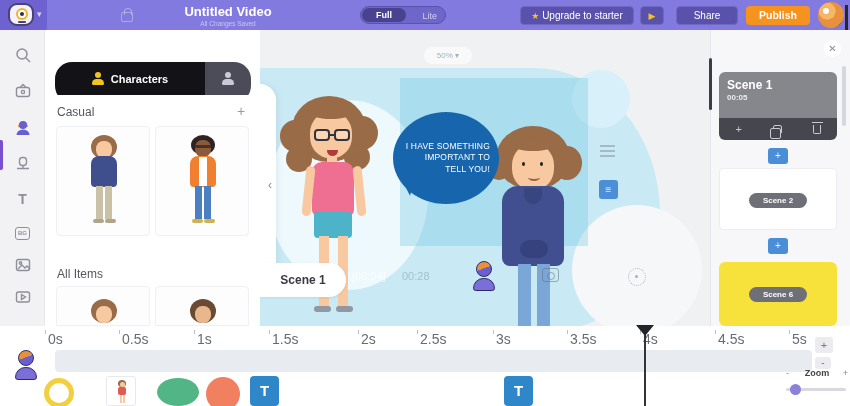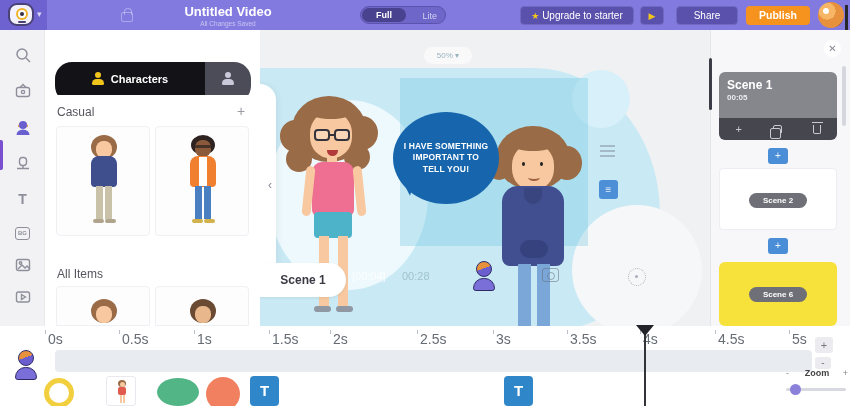--- a/index.html
+++ b/index.html
@@ -61,21 +61,21 @@
   .mini { position:absolute; }
   .mini div { position:absolute; }
 
   
   .stage { position:absolute; left:260px; top:30px; width:450px; height:296px; background:#f0f1f3; overflow:hidden; }
   .canvasBlob { position:absolute; left:-2px; top:38px; width:402px; height:262px; background:#c9eaf5; border-radius:0 130px 110px 0 / 0 150px 120px 0; }
   .softCircle { position:absolute; border-radius:50%; }
   .selBox { position:absolute; left:140px; top:48px; width:188px; height:168px; background:rgba(90,190,220,.28); }
   .bubble { position:absolute; left:133px; top:82px; width:106px; height:92px; background:#1766ad; border-radius:50%; cursor:pointer; z-index:6; display:flex; align-items:center; justify-content:center; }
   .bubble:after { content:""; position:absolute; left:-6px; bottom:12px; width:0; height:0; border:14px solid transparent; border-right-color:#1766ad; transform:rotate(18deg); }
-  .bubbleTxt { width:88px; text-align:center; color:#fff; font-size:8.5px; font-weight:bold; line-height:1.3; letter-spacing:.2px; }
+  .bubbleTxt { width:88px; text-align:right; color:#fff; font-size:8.5px; font-weight:normal; line-height:1.3; letter-spacing:.2px; }
   .zoomPill { position:absolute; left:164px; top:17px; width:48px; height:17px; background:rgba(255,255,255,.6); border-radius:9px; font-size:8px; color:#9bb3bd; text-align:center; line-height:17px; cursor:pointer; z-index:7; }
   .drawer { position:absolute; left:-14px; top:54px; width:30px; height:208px; background:#fff; border-radius:0 16px 16px 0; box-shadow:2px 0 6px rgba(0,0,0,.06); z-index:8; cursor:pointer; }
   .drawer span { position:absolute; right:4px; top:94px; color:#8a8a96; font-size:12px; }
   .sceneTab { position:absolute; left:0px; top:233px; width:86px; height:34px; background:#fff; border-radius:0 17px 17px 0; z-index:9; font-size:12px; font-weight:bold; color:#3a3a44; text-align:center; line-height:34px; cursor:pointer; box-shadow:0 1px 3px rgba(0,0,0,.08); }
   .timeCur { position:absolute; left:92px; top:240px; font-size:11px; color:rgba(255,255,255,.8); z-index:9; }
   .timeTot { position:absolute; left:142px; top:240px; font-size:11px; color:#9fc3ce; z-index:9; }
   .personIcon { position:absolute; width:32px; height:36px; z-index:9; cursor:pointer; }
   .personIcon .hd { position:absolute; left:8px; top:0; width:16px; height:16px; border-radius:50%; border:1.5px solid #2f2a66; background:linear-gradient(160deg,#e8913c 46%,#6b5fd0 46%); }
   .personIcon .bd { position:absolute; left:5px; top:17px; width:22px; height:13px; border-radius:11px 11px 3px 3px; border:1.5px solid #2f2a66; background:#7a6ed8; }
   .camIcon { position:absolute; left:282px; top:238px; width:17px; height:14px; border:1.5px solid rgba(100,110,125,.55); border-radius:3px; z-index:9; cursor:pointer; }
@@ -395,21 +395,21 @@
       <div class="scnPill" style="top:25px;">Scene 6</div>
     </div>
   </div>
 
   <div class="railFoot"></div>
   <div class="ruler">
     <span class="tick" style="left:3px;">0s</span>
     <span class="tick" style="left:77px;">0.5s</span>
     <span class="tick" style="left:152px;">1s</span>
     <span class="tick" style="left:227px;">1.5s</span>
-    <span class="tick" style="left:288px;">2s</span>
+    <span class="tick" style="left:316px;">2s</span>
     <span class="tick" style="left:375px;">2.5s</span>
     <span class="tick" style="left:451px;">3s</span>
     <span class="tick" style="left:525px;">3.5s</span>
     <span class="tick" style="left:598px;">4s</span>
     <span class="tick" style="left:673px;">4.5s</span>
     <span class="tick" style="left:747px;">5s</span>
   </div>
 
   <div class="tlBody">
     <div class="personIcon" style="left:10px; top:2px;">

